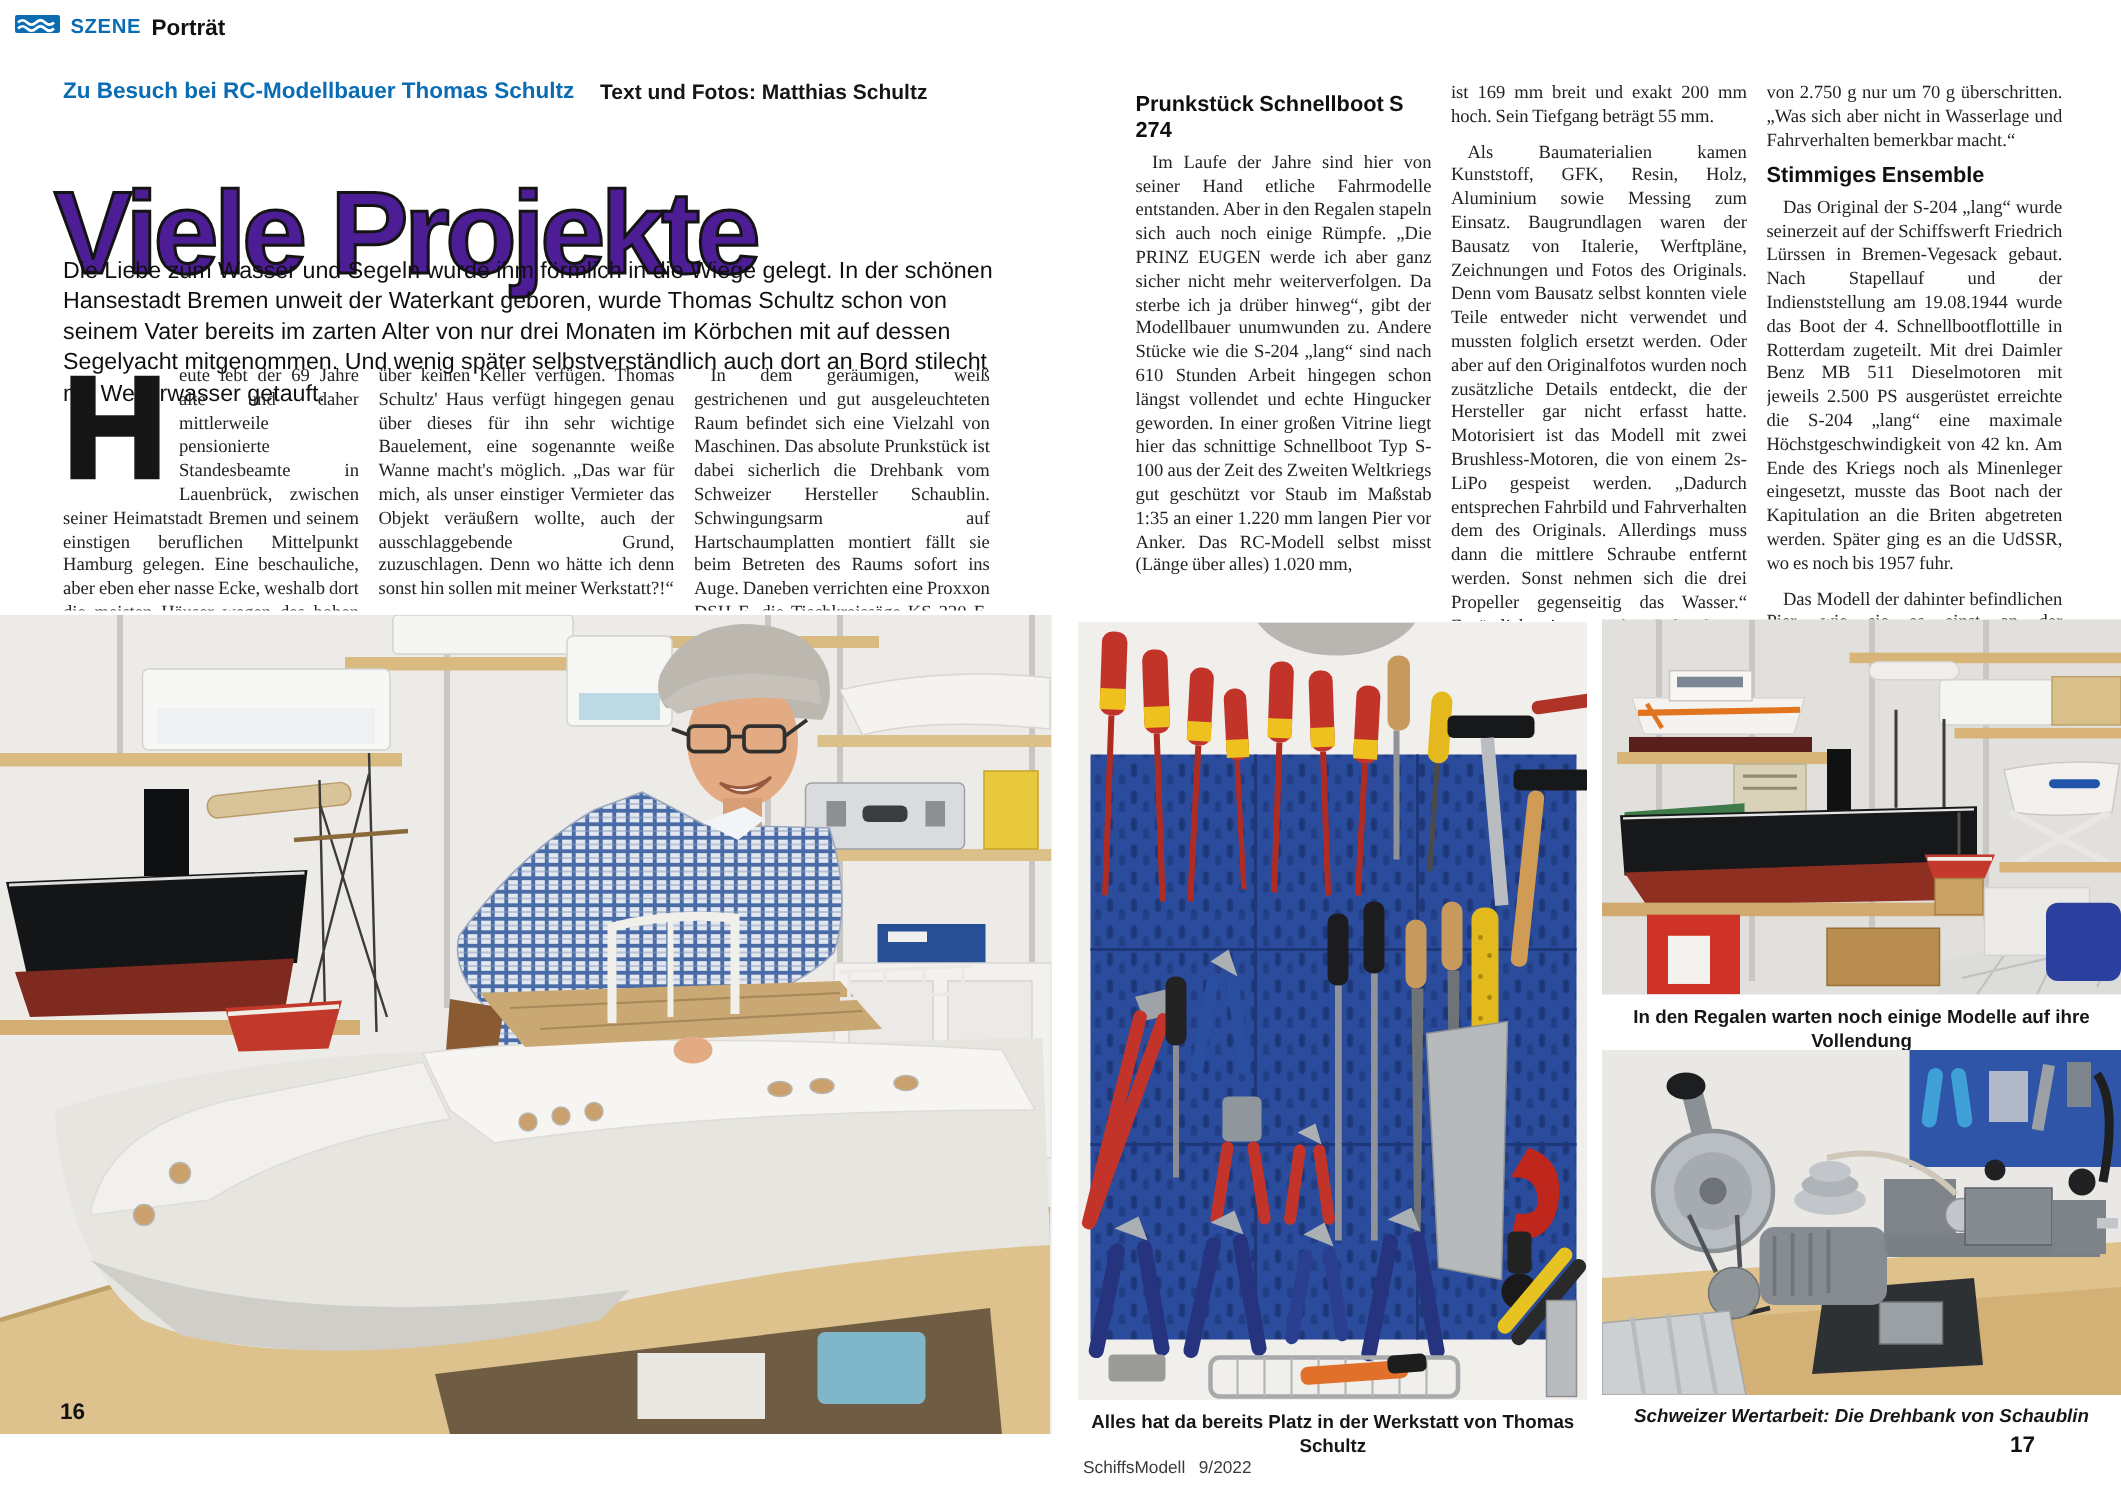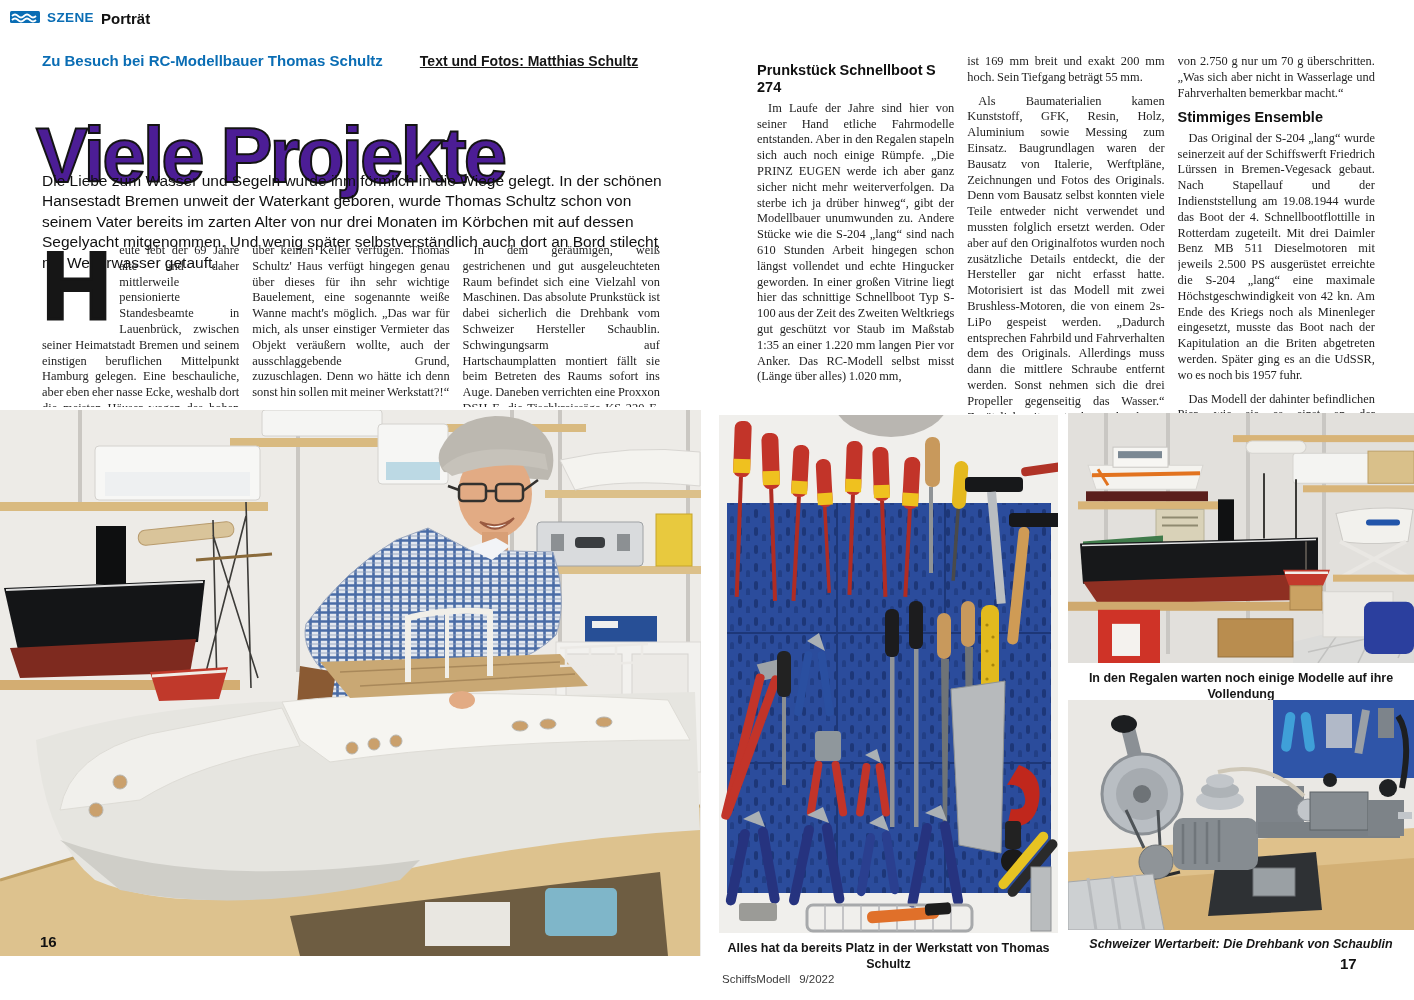--- a/index.html
+++ b/index.html
@@ -5,22 +5,22 @@
   html,body{margin:0;padding:0;background:#ffffff;}
   body{width:1414px;height:1000px;position:relative;overflow:hidden;
        font-family:"Liberation Sans",sans-serif;color:#1c1c1c;}
   .abs{position:absolute;}
   
   .masthead{position:absolute;top:9px;left:10px;display:flex;align-items:center;gap:7px;justify-content:flex-end;}
   .m-section{font:700 13.5px/1 "Liberation Sans",sans-serif;color:#0a6db4;letter-spacing:.4px;}
   .m-sub{font:700 15px/1 "Liberation Sans",sans-serif;color:#111;}
   
   .kicker{position:absolute;left:42px;top:52px;font:700 15px/1.2 "Liberation Sans",sans-serif;color:#0a6db4;}
-  .byline{position:absolute;left:400px;top:53px;width:258px;text-align:center;
-          font:700 14px/1.2 "Liberation Sans",sans-serif;color:#151515;text-decoration:underline;}
+  .byline{position:absolute;left:400px;top:53px;width:258px;text-align:left;
+          font:700 14px/1.2 "Liberation Sans",sans-serif;color:#151515;}
   .title{position:absolute;left:36px;top:64px;font:700 78px/1 "Liberation Sans",sans-serif;
          letter-spacing:-3px;color:#4c1d95;-webkit-text-stroke:2px #141414;}
   .lead{position:absolute;left:42px;top:155px;width:620px;
         font:400 15.5px/20.6px "Liberation Sans",sans-serif;color:#101010;}
   
   .cols{position:absolute;display:flex;gap:13px;overflow:hidden;}
   .cols-left{left:42px;top:243px;width:618px;height:164px;}
   .cols-right{left:757px;top:54px;width:618px;height:360px;}
   .col{width:197.3px;flex:0 0 auto;font:400 12.4px/15.8px "Liberation Serif",serif;
        color:#232323;text-align:justify;word-spacing:-0.5px;hyphens:auto;overflow:hidden;height:100%;}

